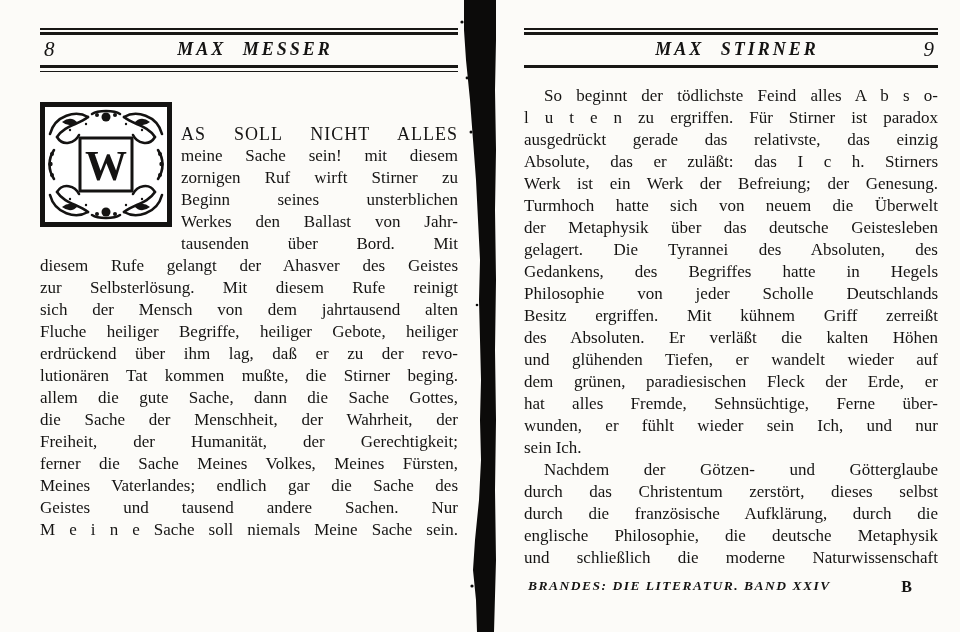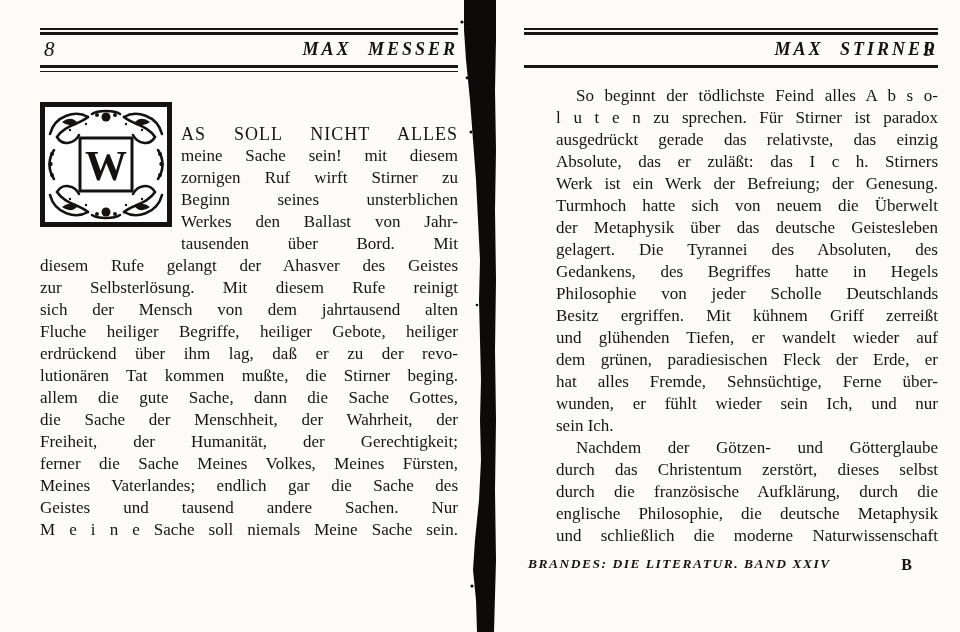--- a/index.html
+++ b/index.html
@@ -37,41 +37,41 @@
   .rule-gap-sm { margin-top: 2px; }
   .rule-gap-md { margin-top: 3px; }
   .head-row {
     position: relative;
     height: 27px;
     margin: 2px 0 1px 0;
   }
   .head-title {
     position: absolute;
     left: 12px; right: 0; top: 2px;
-    text-align: right;
+    text-align: center;
     font-style: italic;
     font-weight: 600;
     font-size: 18px;
     letter-spacing: 3px;
     word-spacing: 9px;
   }
   .page-num {
     position: absolute;
     top: 0;
     font-style: italic;
     font-size: 21px;
     line-height: 25px;
   }
   .page-num.left-pos  { left: 4px; }
   .page-num.right-pos { right: 4px; }
 
   
   .body-text { font-size: 17px; line-height: 22px; }
   #left-body  { margin-top: 27px; }
-  #right-body { margin-top: 17px; margin-left: 32px; }
+  #right-body { margin-top: 17px; }
 
   .text-line {
     text-align: justify;
     text-align-last: justify;
     height: 22px;
     white-space: normal;
   }
   .text-line.last-left { text-align-last: left; }
   .text-line.indent { text-indent: 20px; }
 
@@ -226,30 +226,31 @@
       <div class="head-row">
         <span class="head-title">MAX STIRNER</span>
         <span class="page-num right-pos">9</span>
       </div>
       <div class="rule rule-thick"></div>
     </div>
 
     <div class="body-text" id="right-body">
       <div>
           <div class="text-line indent">So beginnt der tödlichste Feind alles A b s o-</div>
-          <div class="text-line">l u t e n zu sprechen.  Für Stirner ist paradox</div>
+          <div class="text-line">l u t e n zu ergriffen.  Für Stirner ist paradox</div>
           <div class="text-line">ausgedrückt gerade das relativste, das einzig</div>
           <div class="text-line">Absolute, das er zuläßt: das I c h.  Stirners</div>
           <div class="text-line">Werk ist ein Werk der Befreiung; der Genesung.</div>
           <div class="text-line">Turmhoch hatte sich von neuem die Überwelt</div>
           <div class="text-line">der Metaphysik über das deutsche Geistesleben</div>
           <div class="text-line">gelagert.  Die Tyrannei des Absoluten, des</div>
           <div class="text-line">Gedankens, des Begriffes hatte in Hegels</div>
           <div class="text-line">Philosophie von jeder Scholle Deutschlands</div>
           <div class="text-line">Besitz ergriffen.  Mit kühnem Griff zerreißt</div>
+          <div class="text-line">des Absoluten.  Er verläßt die kalten Höhen</div>
           <div class="text-line">und glühenden Tiefen, er wandelt wieder auf</div>
           <div class="text-line">dem grünen, paradiesischen Fleck der Erde, er</div>
           <div class="text-line">hat alles Fremde, Sehnsüchtige, Ferne über-</div>
           <div class="text-line">wunden, er fühlt wieder sein Ich, und nur</div>
           <div class="text-line last-left">sein Ich.</div>
         </div>
       <div>
           <div class="text-line indent">Nachdem der Götzen- und Götterglaube</div>
           <div class="text-line">durch das Christentum zerstört, dieses selbst</div>
           <div class="text-line">durch die französische Aufklärung, durch die</div>

